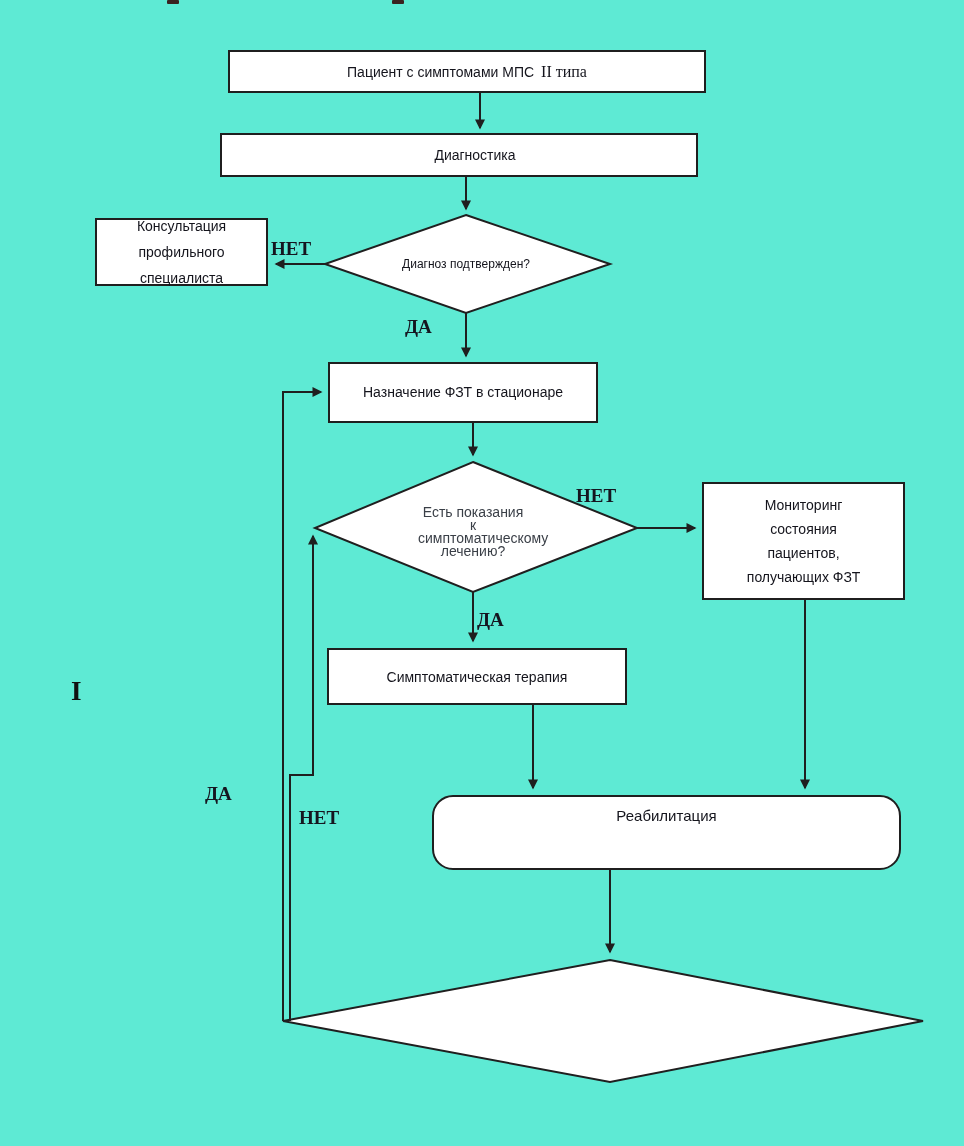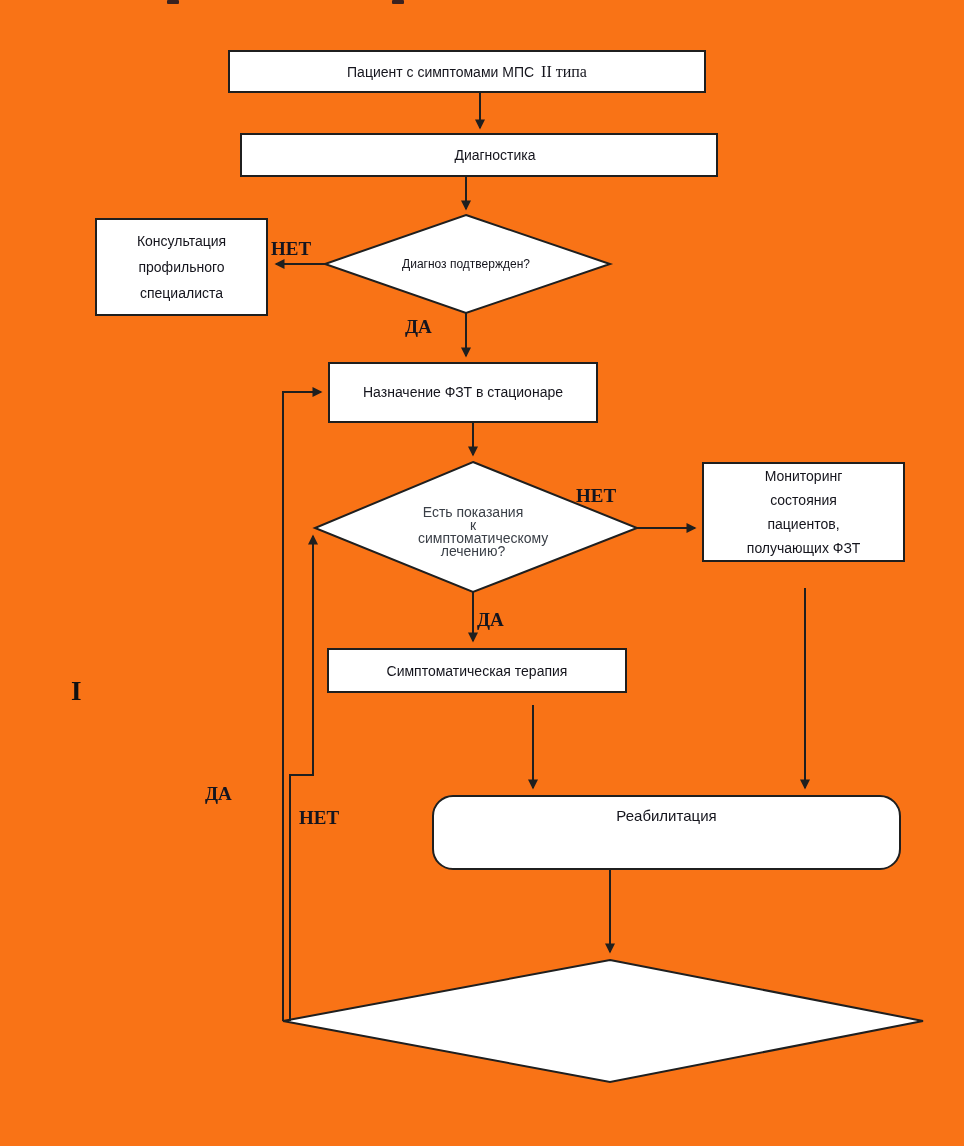--- a/index.html
+++ b/index.html
@@ -1,16 +1,16 @@
 <!DOCTYPE html>
 <html><head>
 <meta charset="utf-8">
 <style>
   html,body{margin:0;padding:0;background:#ffffff;}
-  .canvas{position:relative;width:964px;height:1146px;background:#f97316;overflow:hidden;
+  .canvas{position:relative;width:964px;height:1146px;background:#5eead4;overflow:hidden;
           font-family:"Liberation Sans","DejaVu Sans",sans-serif;color:#14141c;}
   svg.layer{position:absolute;left:0;top:0;width:964px;height:1146px;}
   .node{position:absolute;box-sizing:border-box;border:2px solid #1f1f1f;background:#fff;
         display:flex;align-items:center;justify-content:center;text-align:center;
         font-size:14px;line-height:24px;}
   .node .inner{display:inline-block;}
   .dtext{position:absolute;text-align:center;font-size:12px;line-height:22px;margin-top:12px;}
   .dtext-small{position:absolute;text-align:center;font-size:14px;line-height:13px;color:#3a3f47;}
   .edge-label{position:absolute;font-family:"Liberation Serif","DejaVu Serif",serif;
               font-weight:bold;font-size:19px;color:#15151f;}
@@ -53,37 +53,37 @@
     <path d="M283,1021 V392 H321" stroke="#1f1f1f" stroke-width="2" fill="none" marker-end="url(#arr)"></path>
     <path d="M290,1021 V775 H313 V536" stroke="#1f1f1f" stroke-width="2" fill="none" marker-end="url(#arr)"></path>
   </svg>
 
   <div class="node" style="left:228px;top:50px;width:478px;height:43px;">
     <span class="inner">
       <span>Пациент с симптомами  МПС</span><span class="serif-part">II типа</span>
     </span>
   </div>
 
-  <div class="node" style="left:240px;top:133px;width:478px;height:44px;padding-left:32px;">
+  <div class="node" style="left:220px;top:133px;width:478px;height:44px;padding-left:32px;">
     <span class="inner">Диагностика</span>
   </div>
 
-  <div class="node" style="left:95px;top:218px;width:173px;height:98px;line-height:26px;">
+  <div class="node" style="left:95px;top:218px;width:173px;height:68px;line-height:26px;">
     <span class="inner" style="max-width:160px;">Консультация профильного специалиста</span>
   </div>
 
   <div class="node" style="left:328px;top:362px;width:270px;height:61px;line-height:25px;justify-content:center;">
     <span class="inner" style="max-width:200px;">Назначение ФЗТ в стационаре</span>
   </div>
 
-  <div class="node" style="left:702px;top:462px;width:203px;height:100px;line-height:24px;">
+  <div class="node" style="left:702px;top:482px;width:203px;height:118px;line-height:24px;">
     <span class="inner" style="max-width:140px;">Мониторинг состояния пациентов, получающих ФЗТ</span>
   </div>
 
-  <div class="node" style="left:327px;top:648px;width:300px;height:45px;">
+  <div class="node" style="left:327px;top:648px;width:300px;height:57px;">
     <span class="inner">Симптоматическая терапия</span>
   </div>
 
   <div class="node rehab-box" style="left:432px;top:795px;width:469px;height:75px;font-size:15px;border-radius:21px;">
     <span class="inner">Реабилитация</span>
   </div>
 
   <div class="dtext" style="left:391px;top:241px;width:150px;">Диагноз подтвержден?</div>
 
   <div class="dtext-small" style="left:418px;top:506px;width:110px;">Есть показания к симптоматическому лечению?</div>

